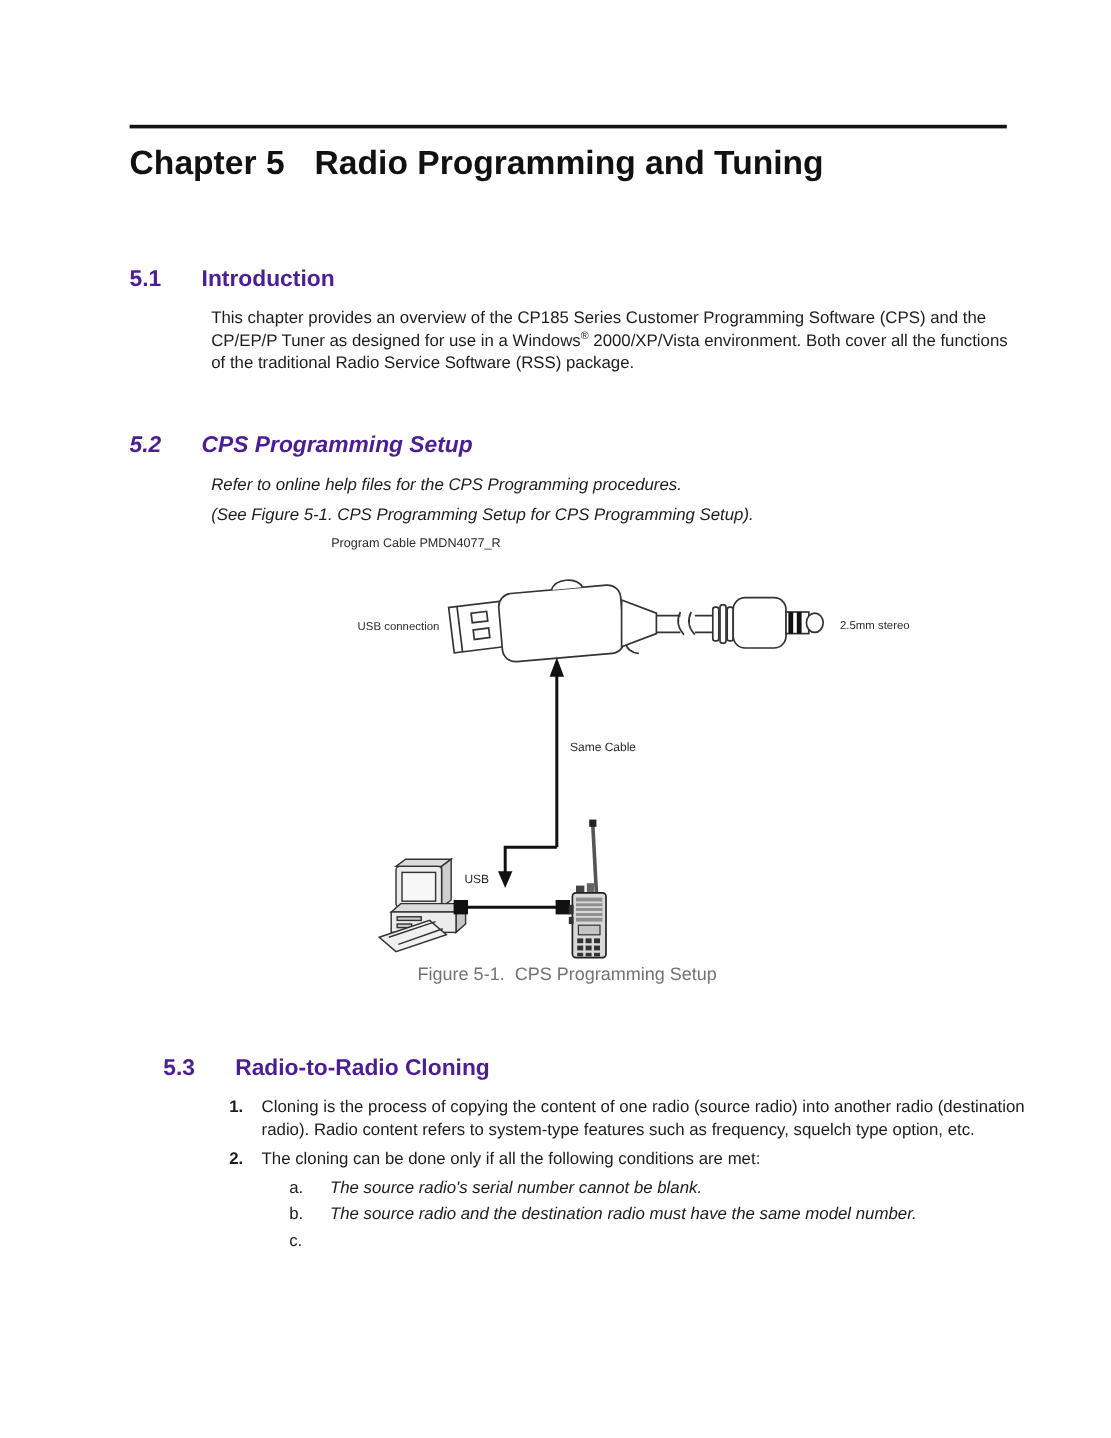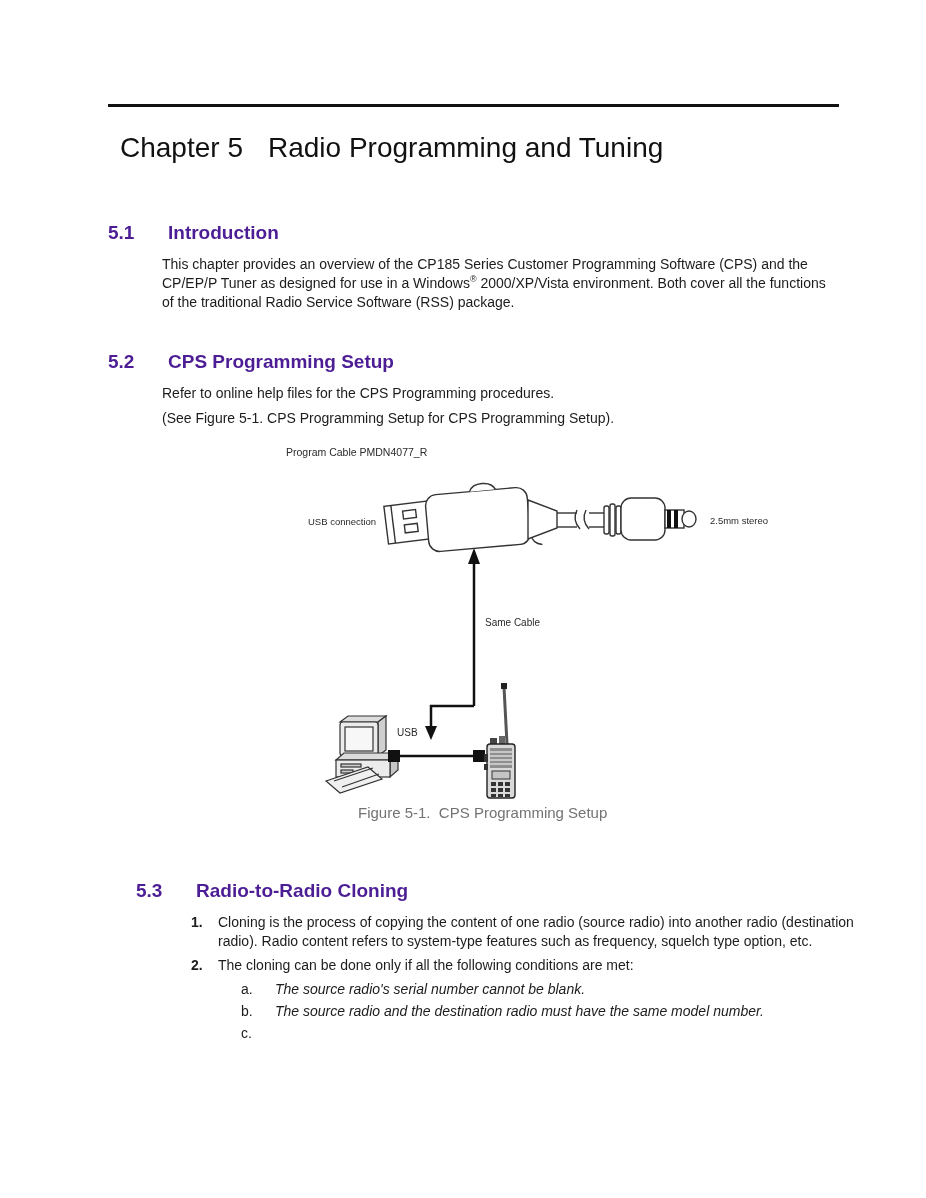--- a/index.html
+++ b/index.html
@@ -1,33 +1,33 @@
 <!DOCTYPE html>
 <html><head>
 <meta charset="utf-8">
 <style>
   html,body{margin:0;padding:0;background:#fff;}
   .page{
     position:relative;width:926px;height:1198px;background:#ffffff;
     font-family:"Liberation Sans", sans-serif;color:#1c1c1c;overflow:hidden;
   }
   .chapter-rule{position:absolute;left:108px;top:104px;width:731px;height:3px;background:#111;}
-  .chapter-title{position:absolute;left:108px;top:119px;margin:12px;font-size:28px;font-weight:normal;line-height:34px;color:#111;}
+  .chapter-title{position:absolute;left:108px;top:119px;margin:0;font-size:28px;font-weight:bold;line-height:34px;color:#111;}
   .chapter-name{margin-left:25px;}
   .sec{position:absolute;left:108px;width:731px;}
   #sec-51{top:221px;}
-  #sec-52{top:350px;}
+  #sec-52{top:360px;font-style:italic;}
   #sec-53{top:879px;margin-left:28px;}
   .sec-heading{margin:0;font-size:19px;font-weight:bold;line-height:24px;display:flex;color:#4c1d95;}
   .sec-num{width:60px;flex-shrink:0;}
-  .sec-body{margin-top:10px;margin-left:54px;width:676px;font-size:14px;line-height:19px;}
+  .sec-body{margin-top:10px;margin-left:68px;width:676px;font-size:14px;line-height:19px;}
   .sec-body p{margin:0 0 6px 0;}
   sup.reg{font-size:9px;line-height:0;vertical-align:super;}
   
-  .figure{position:absolute;left:280px;top:440px;width:520px;height:395px;}
+  .figure{position:absolute;left:270px;top:440px;width:520px;height:395px;}
   .figure svg{display:block;}
   .fig-label{font-family:"Liberation Sans", sans-serif;fill:#2a2a2a;}
   .fig-caption{position:absolute;left:78px;top:364px;font-size:15px;white-space:pre-wrap;color:#737373;}
   
   .num-list{margin-top:10px;}
   .num-item{display:flex;font-size:14px;line-height:19px;margin-bottom:5px;}
   .num-marker{font-weight:bold;margin-left:55px;width:27px;flex-shrink:0;}
   .num-text{width:648px;}
   .sub-item{display:flex;font-size:14px;line-height:19px;margin-top:3px;}
   .sub-marker{margin-left:105px;width:34px;flex-shrink:0;}

